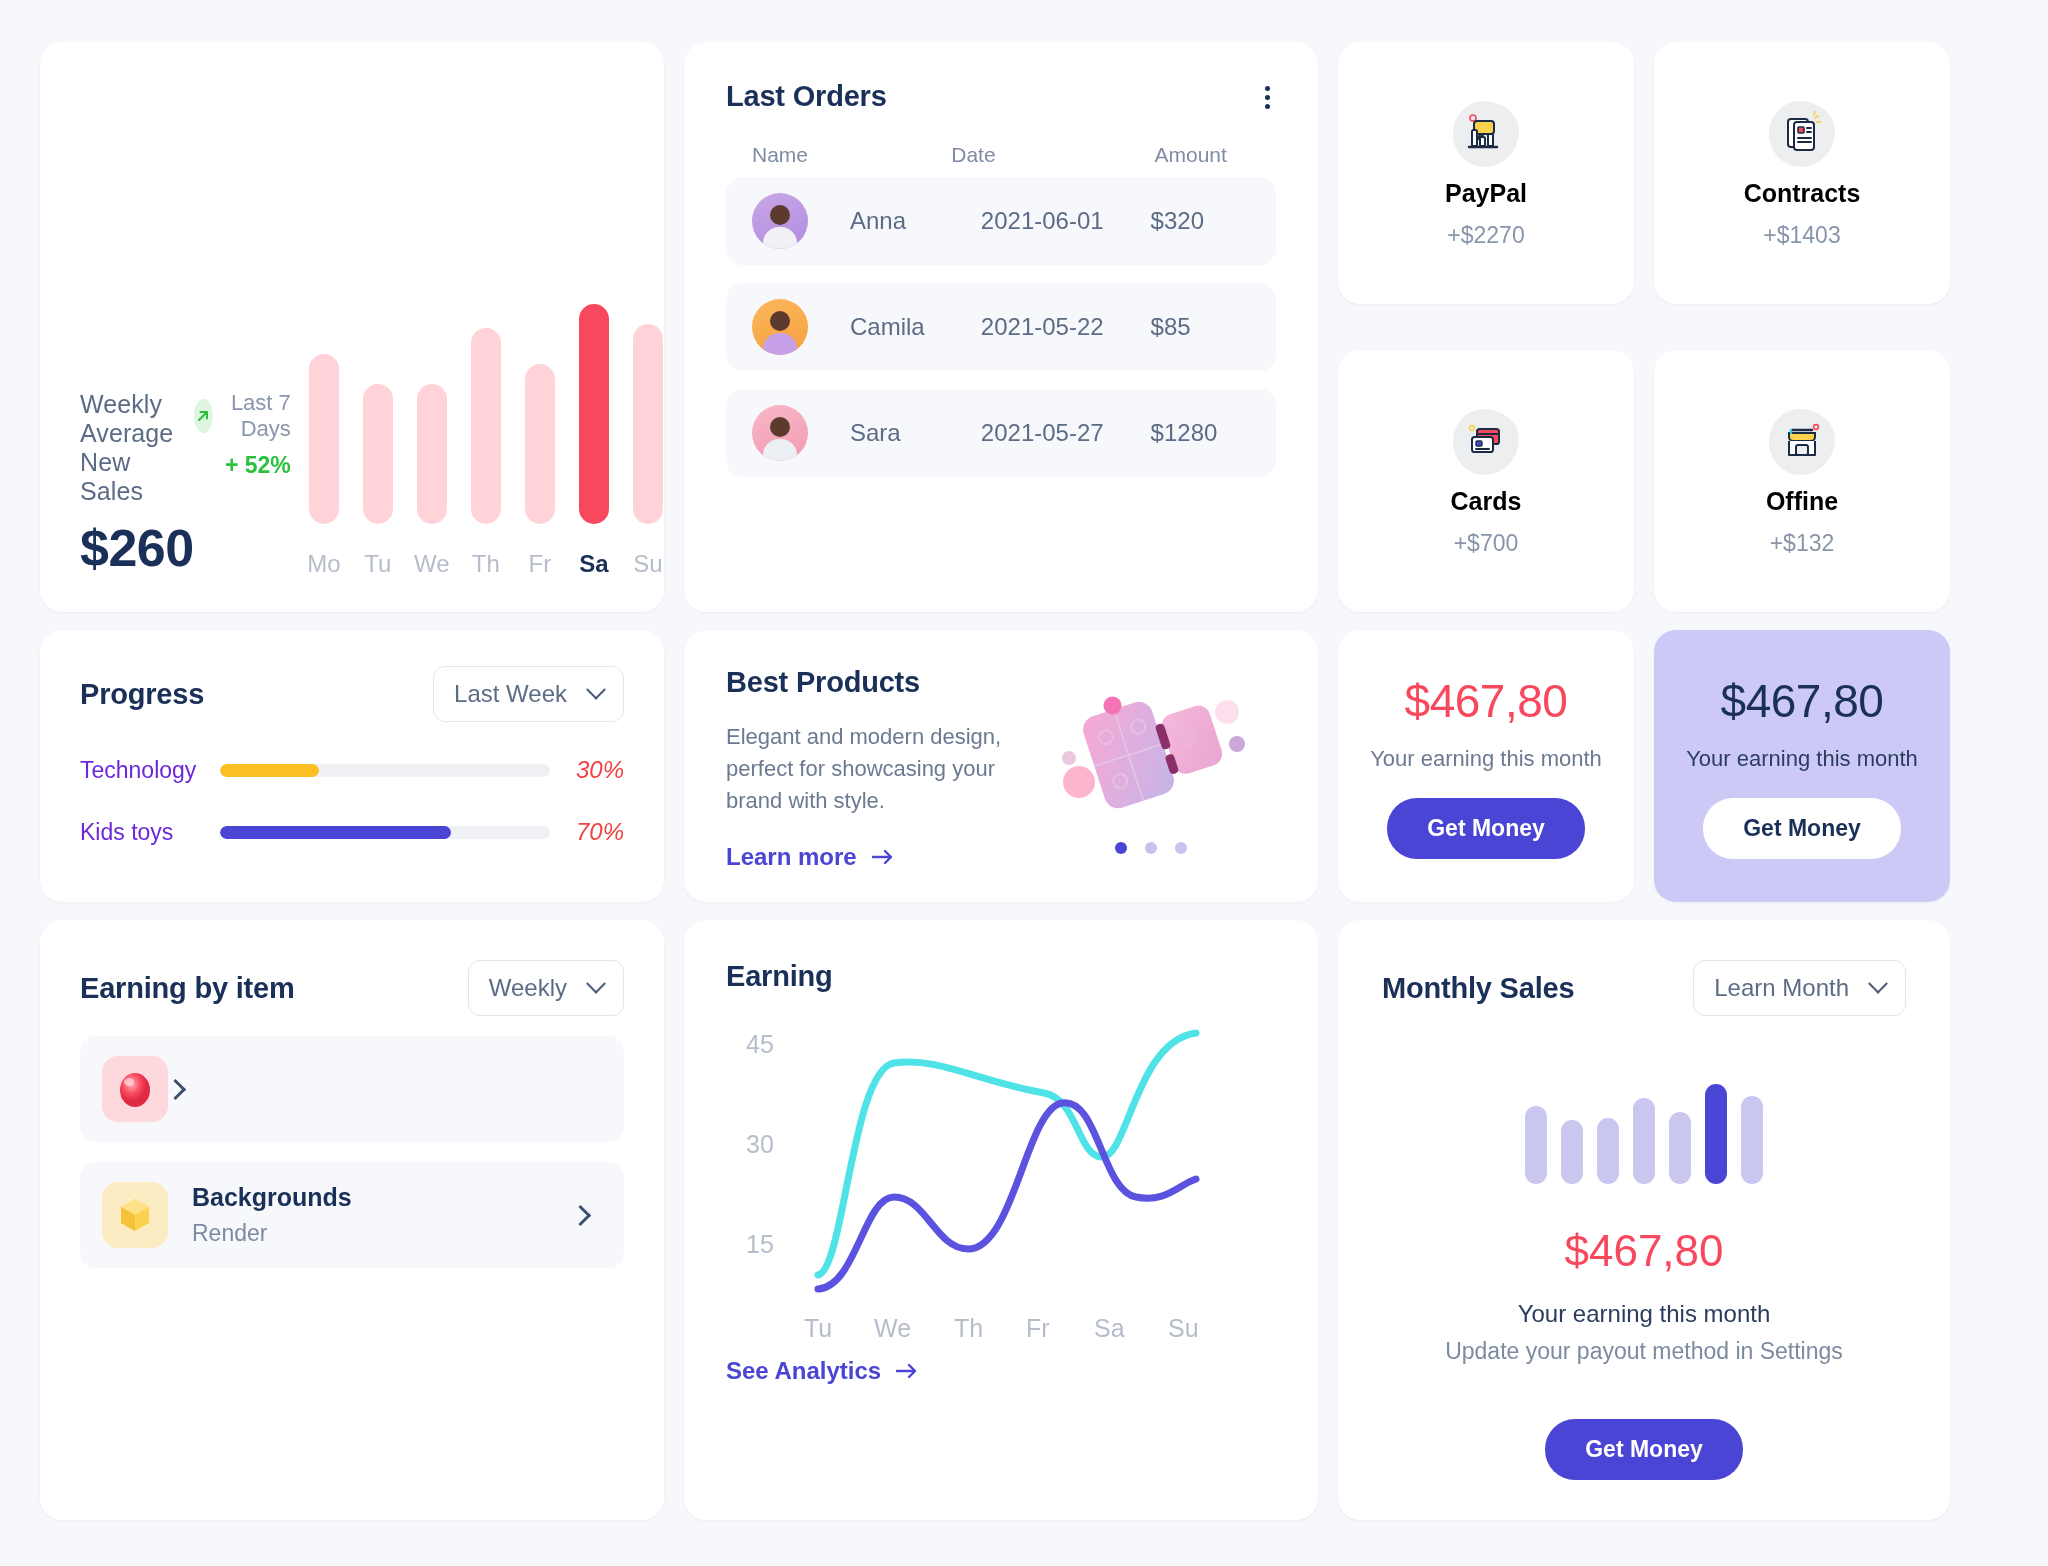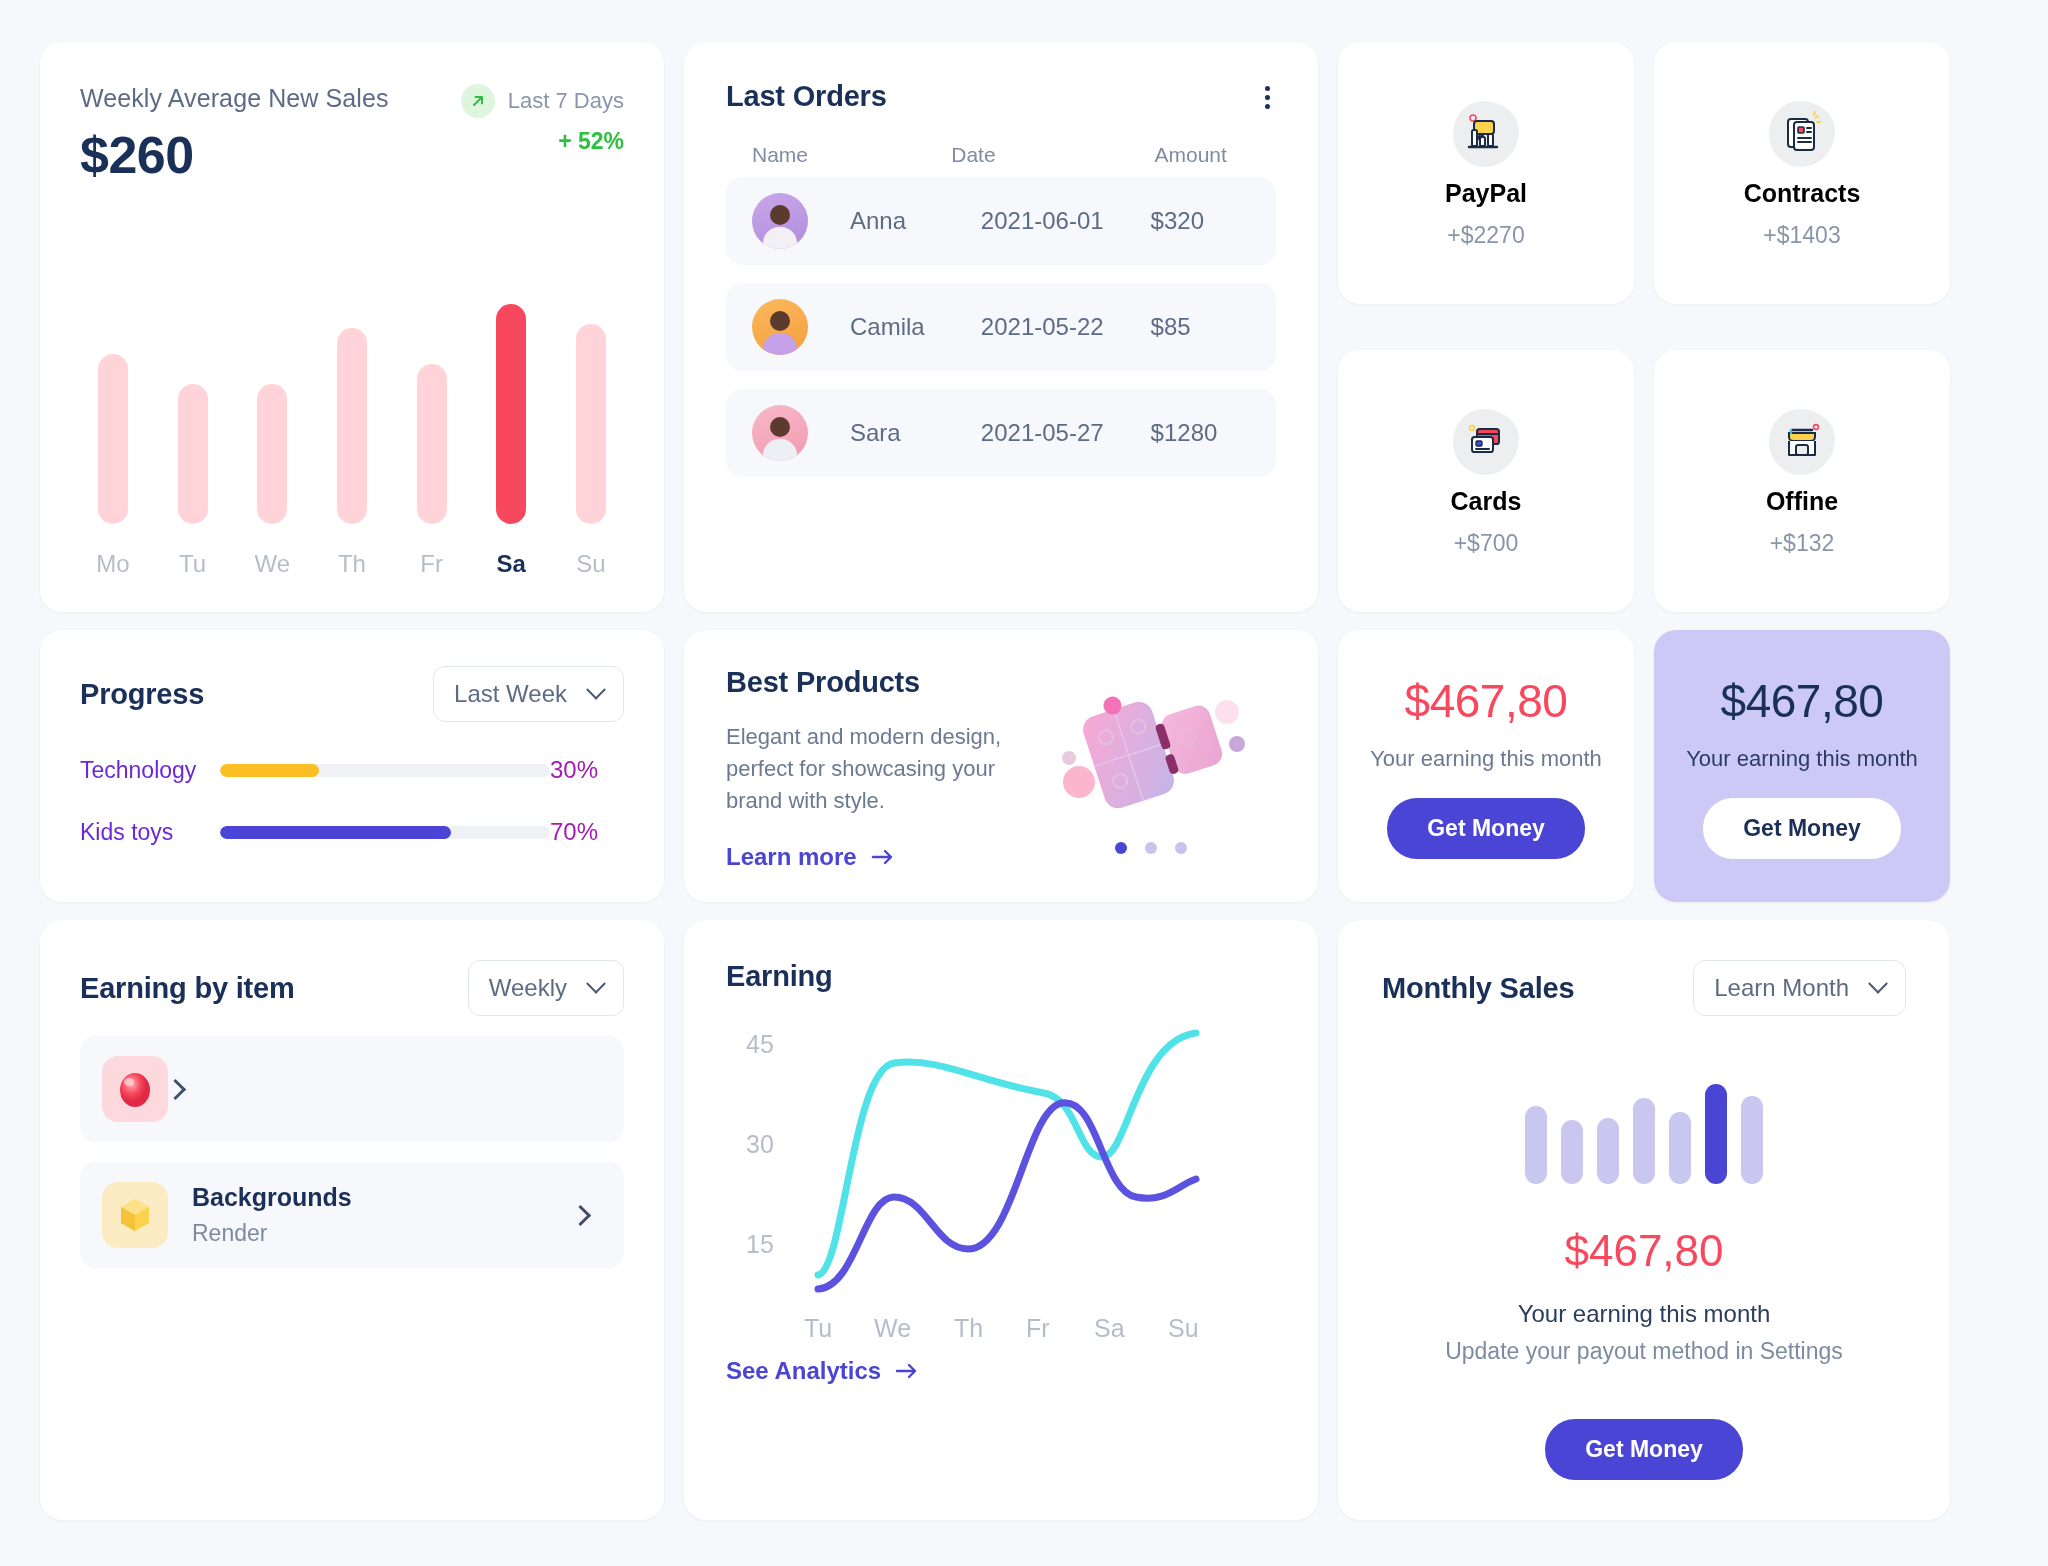--- a/index.html
+++ b/index.html
@@ -17,21 +17,21 @@
     gap: 18px 20px;
     padding: 42px 40px;
   }
   .card {
     background: #ffffff;
     border-radius: 22px;
     box-shadow: 0 1px 3px rgba(30,48,80,.05);
   }
 
   
-  .wk { grid-column: 1; grid-row: 1; padding: 42px 40px 34px; display: flex; flex-direction: column; }
+  .wk { grid-column: 1; grid-row: 1; padding: 42px 40px 34px; display: flex; flex-direction: row; align-items: flex-end; }
   .wk-top { display: flex; justify-content: space-between; align-items: flex-start; }
   .wk-title { font-size: 25px; color: #5c6b86; font-weight: 400; letter-spacing: .1px; }
   .wk-amount { font-size: 52px; font-weight: 700; color: #1b3059; margin-top: 12px; letter-spacing: -.5px; }
   .wk-right { text-align: right; }
   .wk-7 { display: flex; align-items: center; gap: 13px; }
   .arrow-badge {
     width: 34px; height: 34px; border-radius: 50%;
     background: #ddf6dd; display: flex; align-items: center; justify-content: center;
   }
   .wk-7-label { font-size: 22px; color: #8a96ab; }
@@ -93,21 +93,21 @@
   .select {
     border: 1px solid #e2e6ee; border-radius: 12px; padding: 13px 20px;
     display: flex; align-items: center; gap: 22px; cursor: pointer; background: #fff;
   }
   .select span { font-size: 24px; color: #5d6c85; }
   .chev { width: 14px; height: 14px; border-right: 2.6px solid #4a5a77; border-bottom: 2.6px solid #4a5a77; transform: rotate(45deg) translate(-3px,-3px); }
   .pline { display: flex; align-items: center; margin-top: 34px; }
   .plabel { width: 140px; font-size: 23px; color: #6d28d9; }
   .ptrack { flex: 1; height: 13px; border-radius: 8px; background: #f0f1f5; overflow: hidden; }
   .pfill { height: 100%; border-radius: 8px; }
-  .ppct { width: 74px; text-align: left; font-size: 24px; color: #a21caf; }
+  .ppct { width: 74px; text-align: right; font-size: 24px; color: #ef4444; font-style: italic; }
 
   
   .best { grid-column: 2; grid-row: 2; padding: 36px 42px; display: flex; }
   .best-l { width: 300px; }
   .best-desc { font-size: 22px; line-height: 1.45; color: #6b7a91; margin-top: 22px; }
   .learn { display: flex; align-items: center; gap: 14px; margin-top: 26px; font-size: 24px; font-weight: 700; color: #4b45d6; cursor: pointer; }
   .best-r { flex: 1; display: flex; flex-direction: column; align-items: center; justify-content: center; }
   .dots { display: flex; gap: 18px; margin-top: 14px; }
   .dot { width: 12px; height: 12px; border-radius: 50%; background: #c6c4ee; cursor: pointer; }
   .dot.on { background: #4b45d6; }

